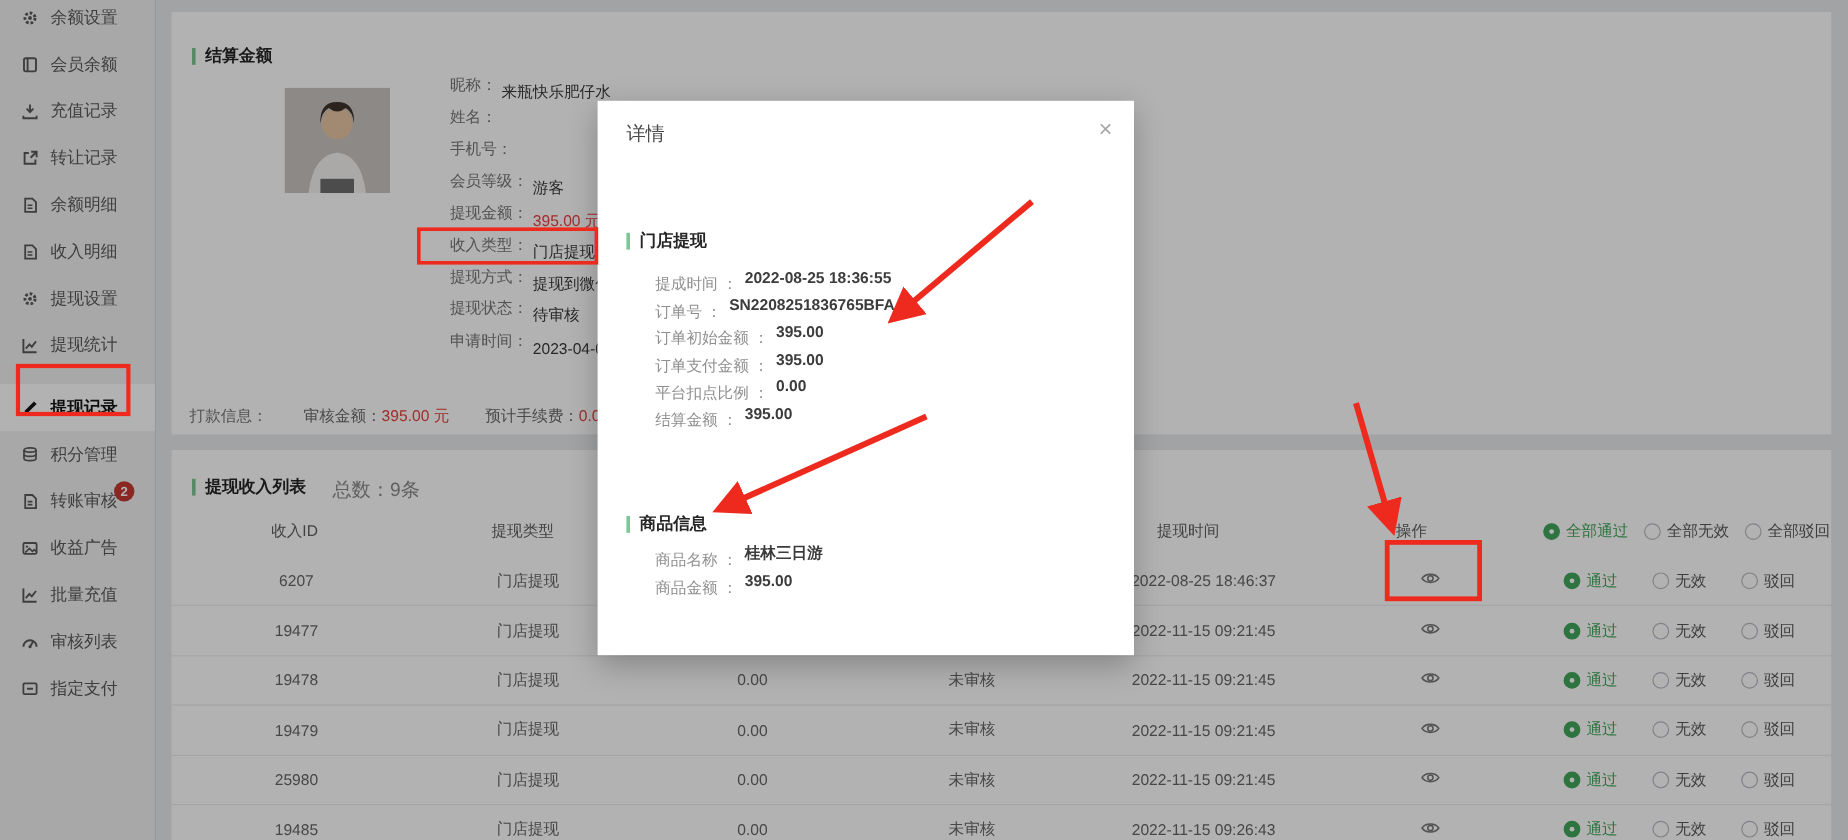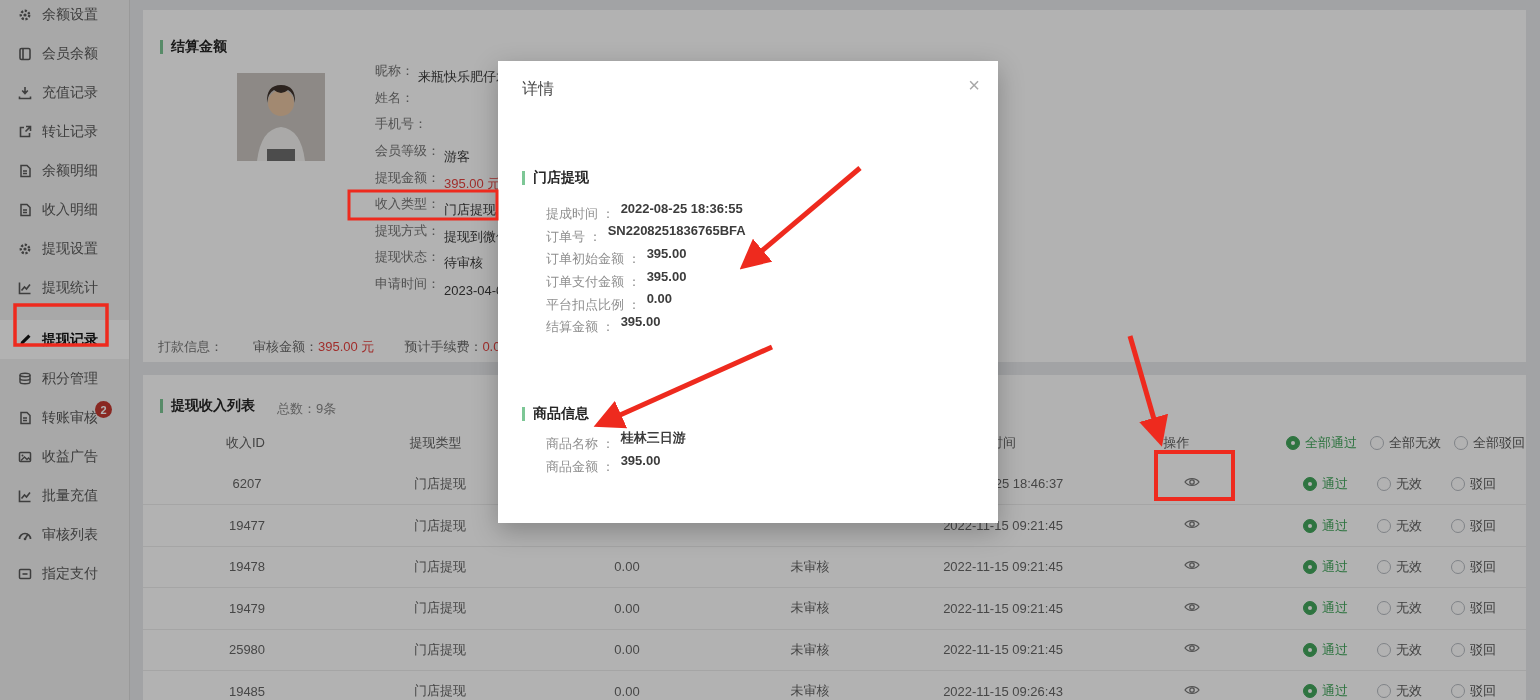--- a/index.html
+++ b/index.html
@@ -32,41 +32,41 @@
   .info-list { position:absolute; left:232px; top:48px; }
   .info-line { height:26.6px; display:flex; align-items:center; }
   .info-line .lb { color:#767676; }
   .info-line .vl { color:#3a3a3a; margin-left:4px;margin-top:12px; }
   .vl.red { color:#e64340; }
   .pay-row { position:absolute; left:15px; top:328px; display:flex; align-items:center; color:#767676; }
   .pay-row .red { color:#e64340; }
   .pay-row .seg { margin-left:30px; color:#6a6a6a; }
   
   .card2 .sec-head { position:absolute; left:17px; top:22px; display:flex; align-items:baseline; gap:22px; }
-  .total { color:#8a8a8a; font-size:13px; font-weight:normal; }
+  .total { color:#8a8a8a; font-size:16px; font-weight:normal; }
   .trow { display:flex; align-items:center; position:absolute; left:0; right:0; height:41.4px; color:#666; }
   .thead { top:52px; height:32px; color:#606060; }
   .c1{width:208px;text-align:center;} .c2{width:178px;text-align:center;}
   .c3{width:196px;text-align:center;} .c4{width:170px;text-align:center;}
   .c5{width:216px;text-align:center;} .c6{width:162px;text-align:center;}
   .c7{flex:1; display:flex; align-items:center; gap:12px; padding-left:30px;}
   .rows { position:absolute; top:88px; left:0; right:0; }
   .rows .trow { position:relative; border-top:1px solid #ececec; }
   .rows .trow:first-child { border-top:none; }
   .rdo-item { display:inline-flex; align-items:center; gap:5px; cursor:pointer; color:#5a5a5a; width:72px; }
   .row-rdo .rdo-item { width:62px; }
   .rdo { width:14px; height:14px; border-radius:50%; border:1px solid #b8bcc2; background:#fff; position:relative; flex:0 0 14px;}
   .rdo.on { background:#42a65c; border-color:#42a65c; }
   .rdo.on::after { content:""; position:absolute; left:4px; top:4px; width:4px; height:4px; border-radius:50%; background:#fff; }
   .gtx { color:#42a65c; }
   .eye { display:inline-flex; cursor:pointer; }
   
   .dim { position:absolute; inset:0; background:rgba(0,0,0,0.30); z-index:50; }
   
-  .modal { position:absolute; left:498px; top:61px; width:500px; height:462px;
+  .modal { position:absolute; left:498px; top:84px; width:447px; height:462px;
            background:#fff; box-shadow:0 8px 24px rgba(0,0,0,.25); z-index:100; }
   .m-title { position:absolute; left:24px; top:18px; font-size:16px; color:#4a4a4a; }
   .m-close { position:absolute; right:18px; top:14px; font-size:20px; color:#a8a8a8; cursor:pointer; line-height:1; }
   .msec { position:absolute; left:24px; right:24px; }
   .msec1 { top:108px; } .msec2 { top:344px; }
   .msec .sec-title { font-size:14px; }
   .mlines { margin:10px 0 0 24px; }
   .msec2 .mlines { margin-top:4px; }
   .mline { height:22.6px; display:flex; align-items:center; font-size:13px; }
   .mline .lb { color:#8f8f8f;margin-top:12px; }

